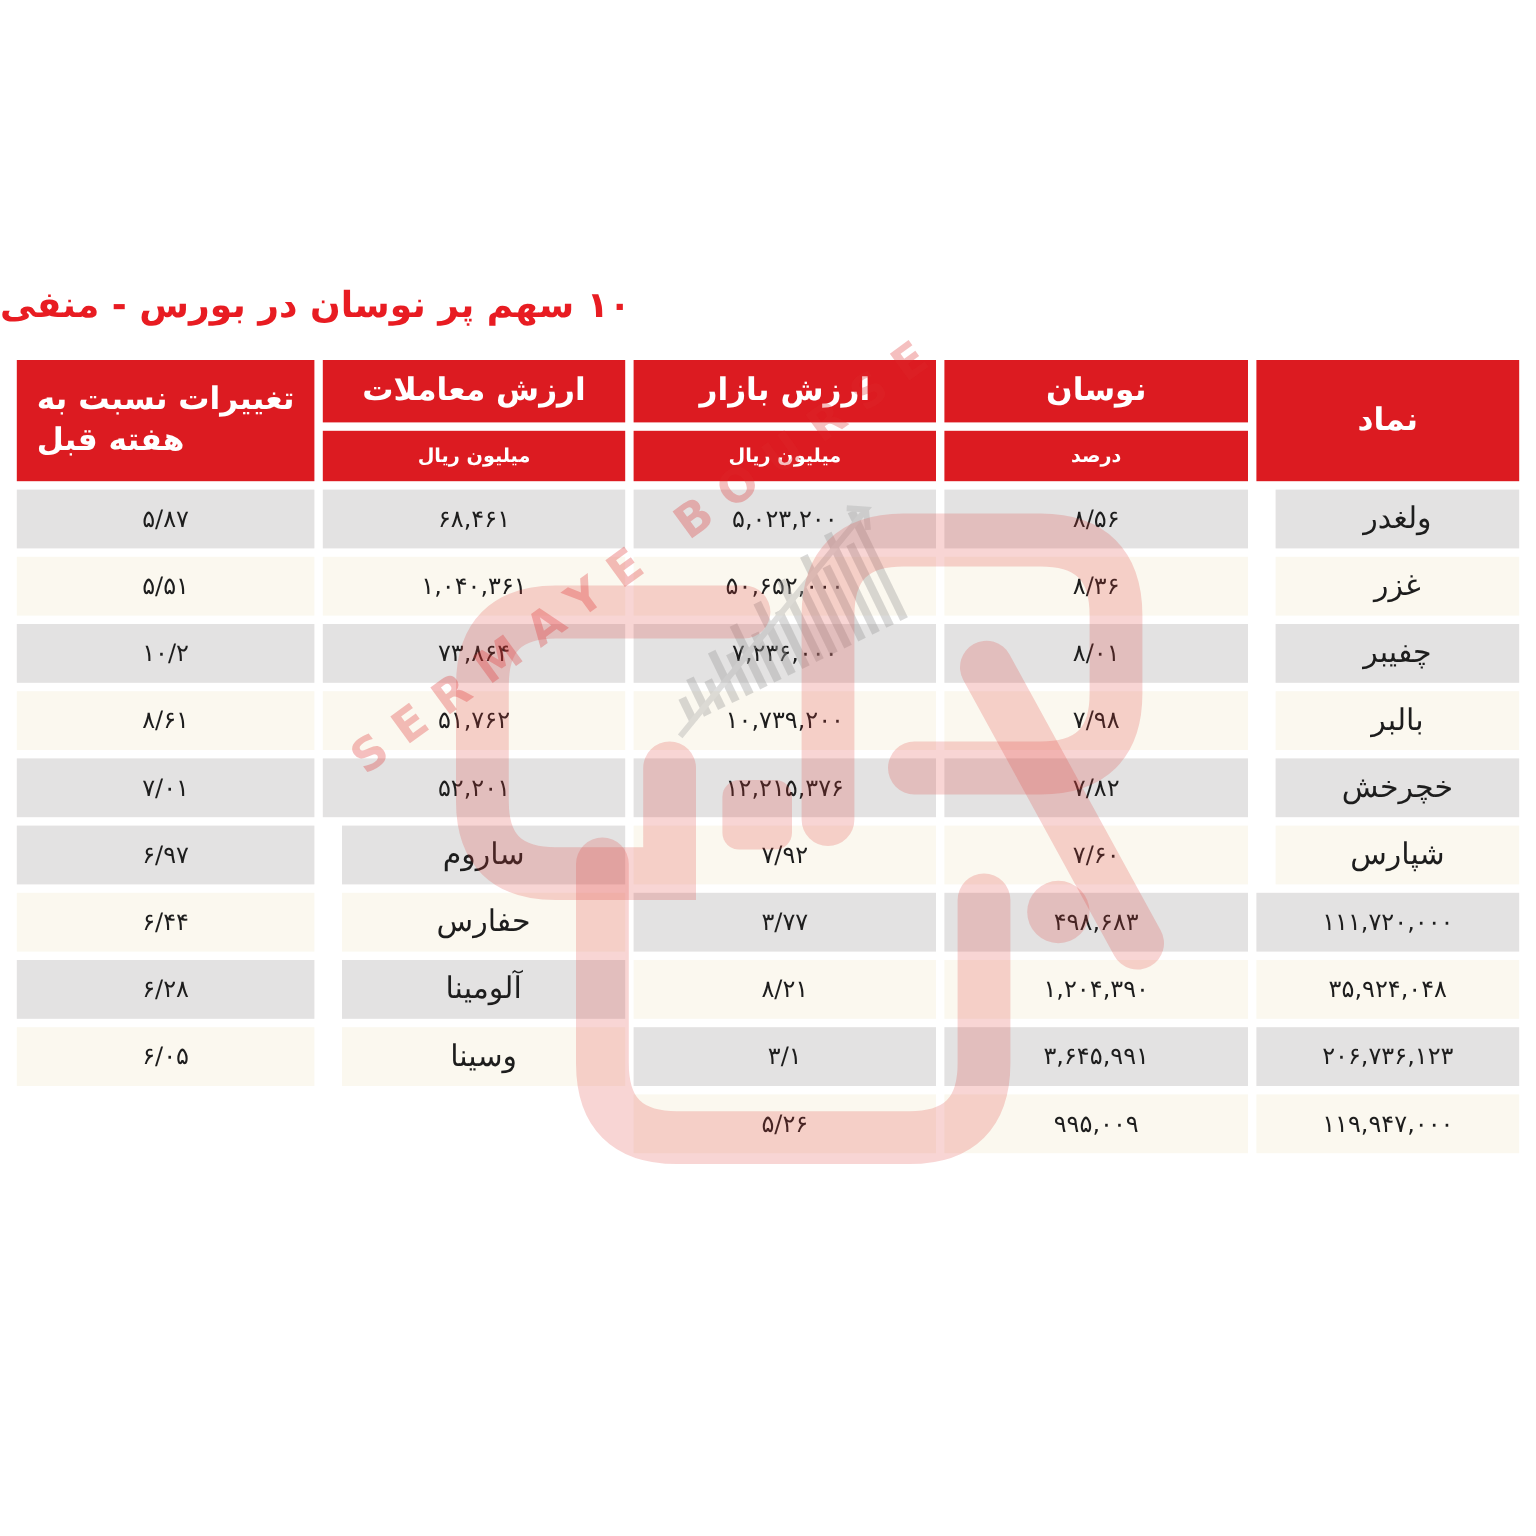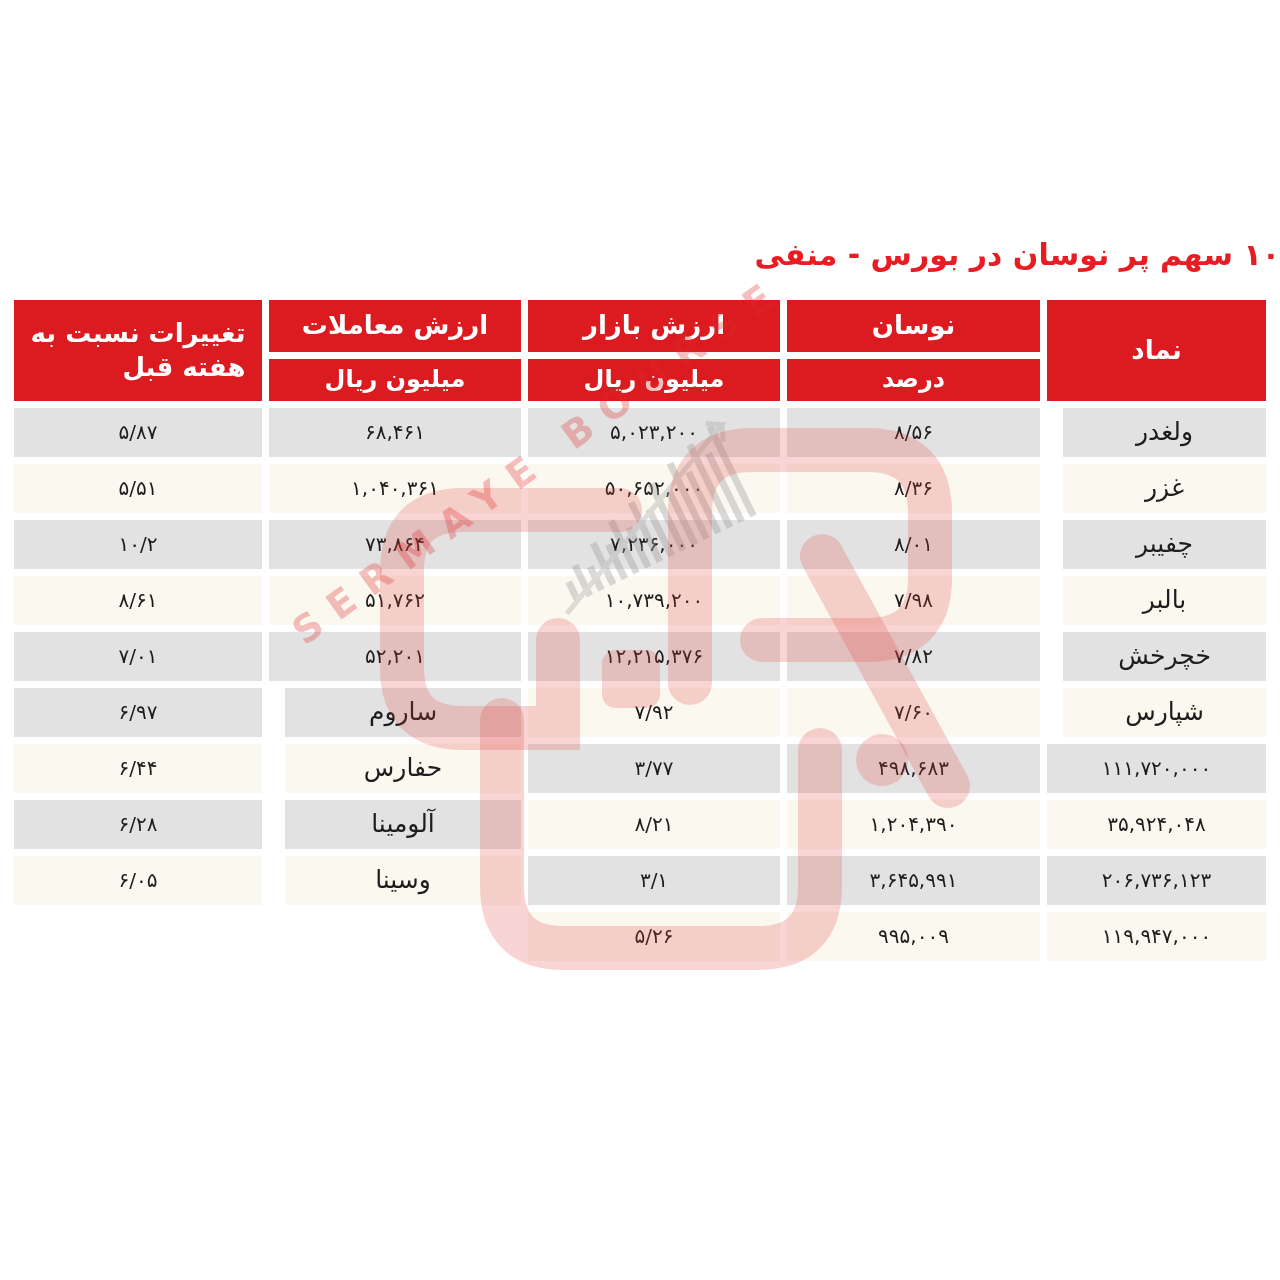--- a/index.html
+++ b/index.html
@@ -10,41 +10,41 @@
     --text-dark:#1d1d1d;
     --gap-white:#ffffff;
   }
   html,body{margin:0;padding:0;background:#fff;}
   .page{
     position:relative;width:1280px;height:1280px;background:var(--gap-white);
     overflow:hidden;direction:rtl;
     font-family:"DejaVu Sans","Liberation Sans",sans-serif;
   }
   .title{
-    position:absolute;top:237px;left:0;right:0;text-align:right;
+    position:absolute;top:237px;left:0;right:0;text-align:left;
     font-size:30px;font-weight:bold;color:var(--title-red);
   }
   .table{
     position:absolute;top:300px;right:14px;width:1232px;
     display:grid;direction:rtl;
     grid-template-columns:219px 253px 252px 252px 248px;
     grid-template-rows:52px 42px repeat(10,49px);
     gap:7px;
   }
   .cell{
     display:flex;align-items:center;justify-content:center;
     font-size:20px;color:var(--text-dark);line-height:1.15;
   }
   .hdr{background:var(--header-red);color:#fff;font-weight:bold;font-size:26px;}
-  .sub{font-size:24px;}
+  .sub{font-size:16px;}
   .hdr-symbol{grid-column:1;grid-row:1/3;}
   .hdr-fluct{grid-column:2;grid-row:1;}
   .hdr-market{grid-column:3;grid-row:1;}
   .hdr-trade{grid-column:4;grid-row:1;}
-  .hdr-change{grid-column:5;grid-row:1/3;white-space:pre-line;text-align:right;line-height:1.3;}
+  .hdr-change{grid-column:5;grid-row:1/3;white-space:pre-line;text-align:left;line-height:1.3;}
   .sub-fluct{grid-column:2;grid-row:2;}
   .sub-market{grid-column:3;grid-row:2;}
   .sub-trade{grid-column:4;grid-row:2;}
   .odd{background:var(--row-grey);}
   .even{background:var(--row-cream);}
   .sym{font-size:25px;margin-left:16px;}
   
   .wm{position:absolute;pointer-events:none;}
   .wm-text{
     left:284px;top:618px;

